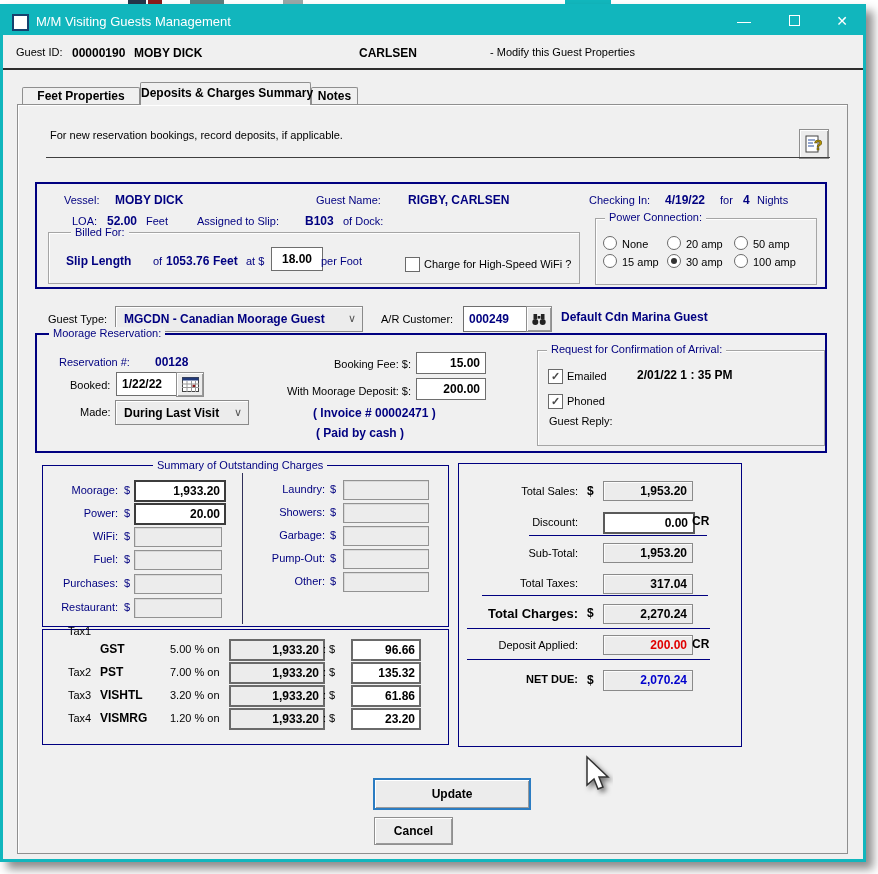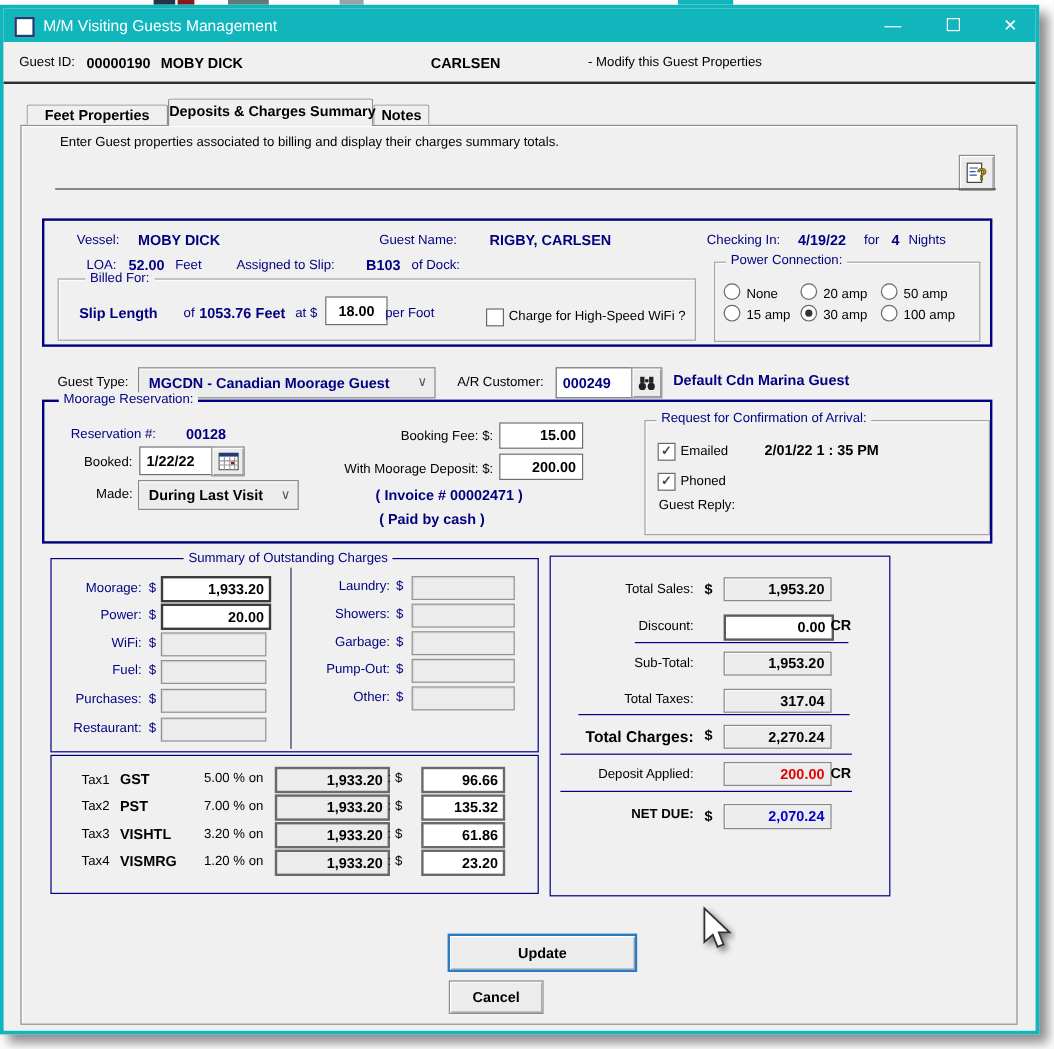--- a/index.html
+++ b/index.html
@@ -85,21 +85,21 @@
     <span class="b f12" style="left:131px">MOBY DICK</span>
     <span class="b f12" style="left:356px">CARLSEN</span>
     <span style="left:487px">- Modify this Guest Properties</span>
   </div>
 
   <div class="panel"></div>
   <div class="tab inactive" style="left:19px;width:116px">Feet Properties</div>
   <div class="tab active" style="left:137px;width:169px">Deposits &amp; Charges Summary</div>
   <div class="tab inactive" style="left:308px;width:45px">Notes</div>
 
-  <span class="blk" style="left:47px;top:106px">Enter Guest properties associated to billing and display their charges summary totals.</span>
+  <span class="blk" style="left:47px;top:122px">For new reservation bookings, record deposits, if applicable.</span>
   <div class="iconbtn" style="left:796px;top:122px;width:28px;height:28px">
     <svg width="20" height="20" viewBox="0 0 20 20">
       <rect x="2" y="2" width="12" height="16" fill="#fff" stroke="#444" stroke-width="1"></rect>
       <line x1="4" y1="6" x2="11" y2="6" stroke="#2b4ea0" stroke-width="1"></line>
       <line x1="4" y1="9" x2="9" y2="9" stroke="#2b4ea0" stroke-width="1"></line>
       <line x1="4" y1="12" x2="10" y2="12" stroke="#2b4ea0" stroke-width="1"></line>
       <text x="10" y="16" font-size="14" font-weight="bold" fill="#b99700" stroke="#4d3f00" stroke-width="0.5">?</text>
     </svg>
   </div>
   <div class="hline" style="left:43px;top:150px;width:784px"></div>
@@ -234,21 +234,21 @@
   <span class="lbl" style="left:327px;top:522px">$</span>
   <div class="fld" style="left:340px;top:519px;width:84px"></div>
   <span class="lbl ra" style="left:250px;top:545px;width:72px">Pump-Out:</span>
   <span class="lbl" style="left:327px;top:545px">$</span>
   <div class="fld" style="left:340px;top:542px;width:84px"></div>
   <span class="lbl ra" style="left:250px;top:568px;width:72px">Other:</span>
   <span class="lbl" style="left:327px;top:568px">$</span>
   <div class="fld" style="left:340px;top:565px;width:84px"></div>
 
   <div class="nbox1" style="left:39px;top:622px;width:405px;height:114px"></div>
-  <span class="blk" style="left:65px;top:637px">Tax1</span>
+  <span class="blk" style="left:65px;top:618px">Tax1</span>
   <span class="blk b f12" style="left:97px;top:635px">GST</span>
   <span class="blk" style="left:167px;top:636px">5.00 % on</span>
   <div class="fld taxbase" style="left:226px;top:632px;width:88px">1,933.20</div>
   <span class="blk" style="left:320px;top:636px">:  $</span>
   <div class="fld taxamt" style="left:348px;top:632px;width:62px">96.66</div>
 
   <span class="blk" style="left:65px;top:659px">Tax2</span>
   <span class="blk b f12" style="left:97px;top:658px">PST</span>
   <span class="blk" style="left:167px;top:659px">7.00 % on</span>
   <div class="fld taxbase" style="left:226px;top:655px;width:88px">1,933.20</div>

